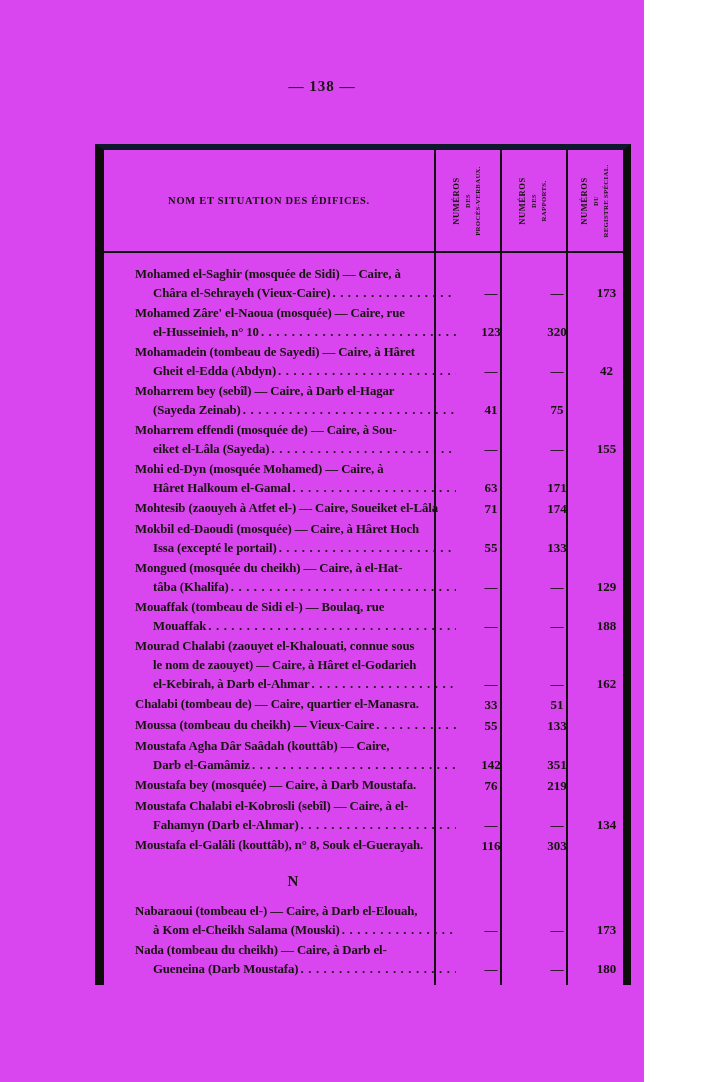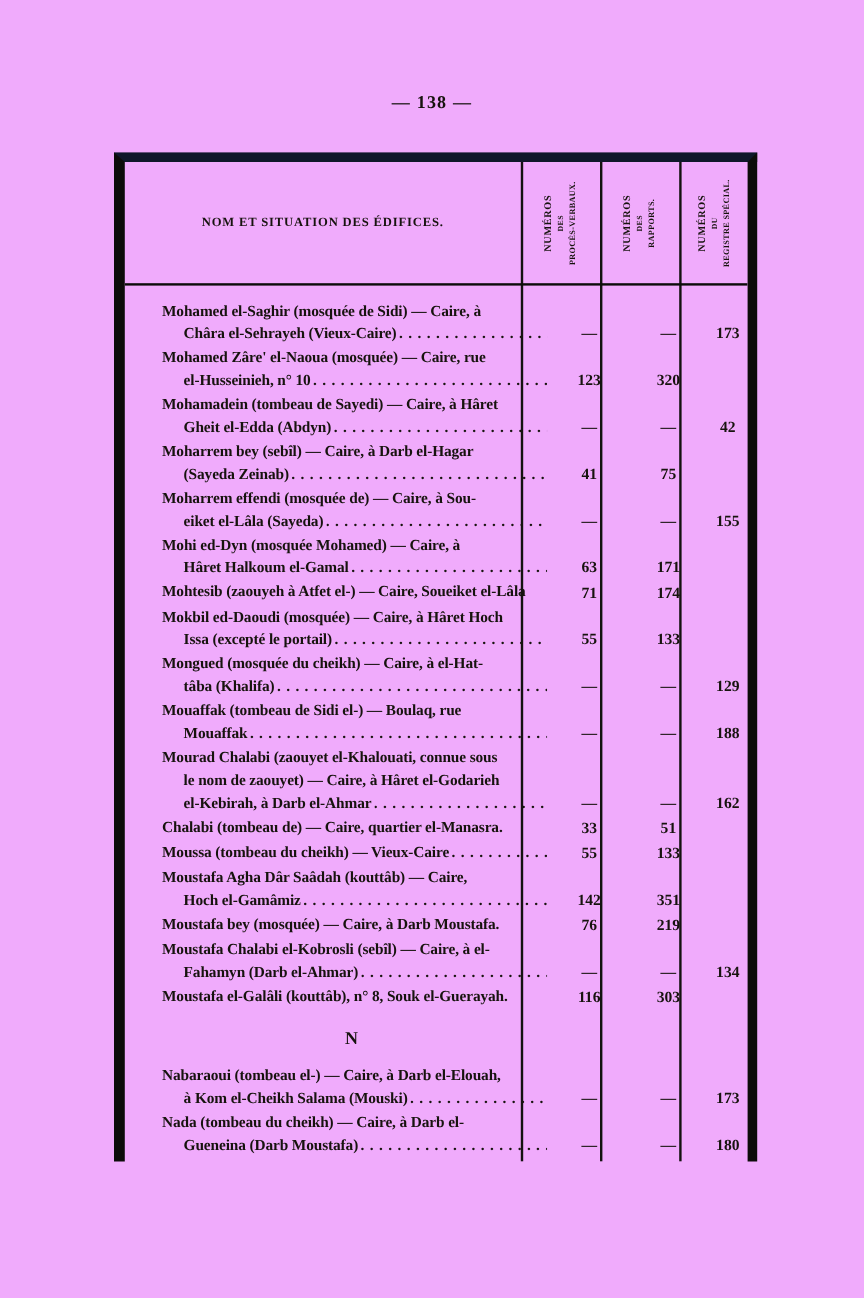--- a/index.html
+++ b/index.html
@@ -1,28 +1,28 @@
 <!DOCTYPE html>
 <html><head>
 <meta charset="utf-8">
 <style>
   html,body { margin:0; padding:0; background:#ffffff; }
   .page {
-    position:relative; width:720px; height:1082px; overflow:hidden;
-    background:#f0abfc; color:#17130e;
+    position:relative; width:644px; height:1082px; overflow:hidden;
+    background:#d946ef; color:#17130e;
     font-family:"Liberation Serif","DejaVu Serif",serif;
   }
   .page-number {
     position:absolute; top:78px; left:0; width:100%;
     text-align:center; font-weight:bold; font-size:15px; letter-spacing:1px;
   }
   .monuments-table {
-    position:absolute; left:95px; top:127px; width:536px; height:841px;
+    position:absolute; left:95px; top:144px; width:536px; height:841px;
     box-sizing:border-box;
-    border-top:8px solid #0f172a; border-left:9px solid #0d0c0a; border-right:8px solid #0d0c0a;
+    border-top:6px solid #0f172a; border-left:9px solid #0d0c0a; border-right:8px solid #0d0c0a;
     border-bottom:none;
   }
   .table-inner { position:relative; width:100%; height:100%; overflow:hidden; }
   .vline { position:absolute; top:0; bottom:0; width:2px; background:#141210; z-index:0; }
   .vline.v1 { left:330px; } .vline.v2 { left:396px; } .vline.v3 { left:462px; }
 
   .thead { position:relative; z-index:1; height:103px; box-sizing:border-box;
            border-bottom:2px solid #0d0c0a; display:flex; }
   .name-h { width:330px; box-sizing:border-box; display:flex; align-items:center; justify-content:center;
             font-weight:bold; font-size:10.5px; letter-spacing:0.7px; text-align:center; }
@@ -211,21 +211,21 @@
               <div class="line"><span class="txt">Moussa (tombeau du cheikh) — Vieux-Caire</span><span class="dots">................................................................................</span></div>
             </div>
     <div class="num pv">55</div>
     <div class="num rap">133</div>
     <div class="num reg"></div>
   </div>
 
   <div class="entry">
     <div class="name">
               <div class="line">Moustafa Agha Dâr Saâdah (kouttâb) — Caire,</div>
-              <div class="line cont"><span class="txt">Hoch el-Gamâmiz</span><span class="dots">................................................................................</span></div>
+              <div class="line cont"><span class="txt">Darb el-Gamâmiz</span><span class="dots">................................................................................</span></div>
             </div>
     <div class="num pv">142</div>
     <div class="num rap">351</div>
     <div class="num reg"></div>
   </div>
 
   <div class="entry">
     <div class="name">
               <div class="line">Moustafa bey (mosquée) — Caire, à Darb Moustafa.</div>
             </div>

